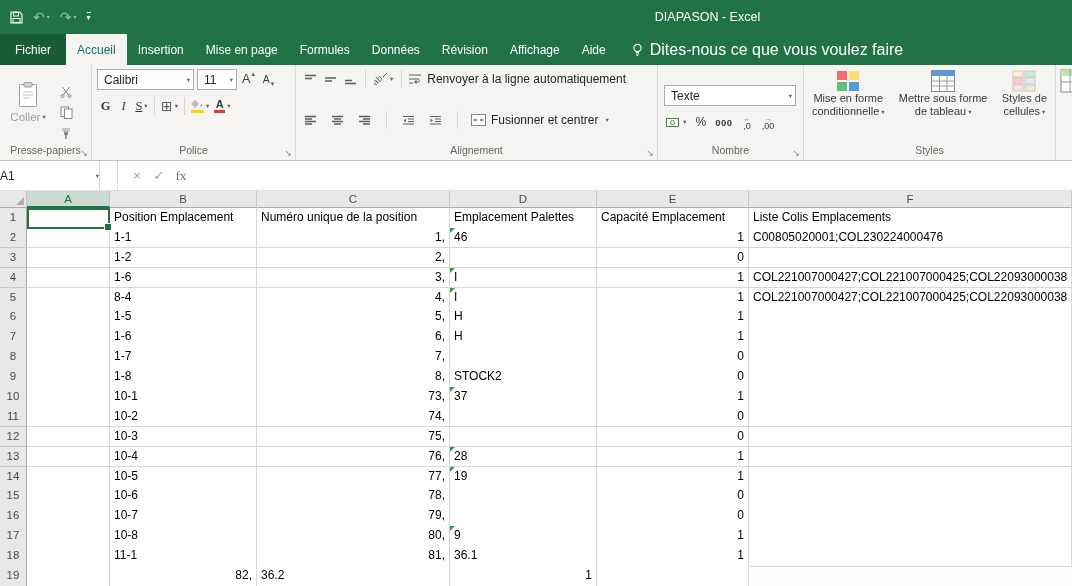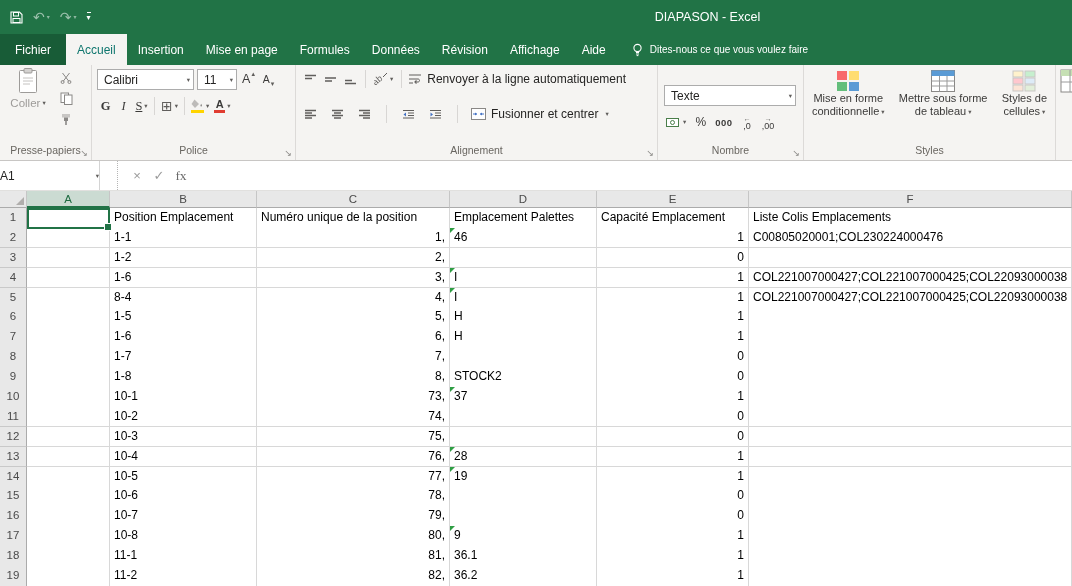--- a/index.html
+++ b/index.html
@@ -16,21 +16,21 @@
 .dd{font-size:6.5px;color:#605e5c;margin-left:2px}
 .ddw{font-size:6px;color:#fff;opacity:.9;margin-left:1px}
 .custom{display:inline-block;border-top:1.5px solid #fff;font-size:8px;line-height:8px;padding-top:1px}
 .wtitle{position:absolute;left:66%;transform:translateX(-50%);font-size:12.5px;white-space:nowrap}
 
 
 .tabrow{height:31px;background:#217346;display:flex;align-items:stretch;flex:0 0 auto}
 .tab{display:flex;align-items:center;padding:0 11px;color:#fff;font-size:12px}
 .tab.file{background:#185C37;padding:4px 15px}
 .tab.active{background:#F5F4F2;color:#0f766e}
-.tellme{display:flex;align-items:center;gap:6px;color:#fff;margin-left:14px;font-size:10px}
+.tellme{display:flex;align-items:center;gap:6px;color:#fff;margin-left:14px;font-size:16px}
 
 
 .ribbon{height:96px;background:#F5F4F2;display:flex;border-bottom:1px solid #C8C6C4;flex:0 0 auto;overflow:hidden}
 .rgroup{position:relative;border-right:1px solid #DCDAD8;display:flex;flex-direction:column;flex:0 0 auto}
 .gbody{flex:1;position:relative}
 .glabel{height:16px;text-align:center;font-size:10.5px;color:#696661;line-height:13px;position:relative;flex:0 0 auto}
 .launcher{position:absolute;right:3px;bottom:2px;font-size:9px;color:#8a8886;line-height:9px}
 .selbox{display:flex;align-items:center;background:#fff;border:1px solid #ACACAC;height:21px;padding:0 3px 0 6px;font-size:12px}
 .selbox .txt{flex:1;white-space:nowrap;overflow:hidden}
 .ib{display:inline-flex;align-items:center;justify-content:center;height:20px;min-width:17px;padding:0 2px;color:#3b3a39;font-size:12.5px}
@@ -130,21 +130,21 @@
           <circle cx="6.5" cy="5" r="3.6" fill="none" stroke="#fff" stroke-width="1.1"></circle>
           <path d="M5 9.5h3M5 11h3M5.6 12.6h1.8" stroke="#fff" stroke-width="1" fill="none"></path>
         </svg>
       <span>Dites-nous ce que vous voulez faire</span>
     </div>
   </div>
 
   <div class="ribbon">
 
     <div class="rgroup" style="width:92px">
-      <div class="gbody" style="display:flex;gap:5px;padding:0 5px 0">
+      <div class="gbody" style="display:flex;gap:5px;padding:14px 5px 0">
         <div class="bigbtn">
           <svg width="24" height="27" viewBox="0 0 24 27">
               <rect x="3.5" y="3.5" width="17" height="22" rx="1" fill="#fff" stroke="#9d9b99"></rect>
               <rect x="8" y="1.5" width="8" height="4.5" rx="1" fill="#d4d2d0" stroke="#9d9b99"></rect>
               <path d="M7 11h10M7 14h10M7 17h7" stroke="#c4c2c0"></path>
             </svg>
           <span class="biglab">
               <span>Coller</span>
               <span class="dd">▾</span>
             </span>
@@ -265,21 +265,21 @@
           <div class="wrapbtn">
             <svg width="14" height="12" viewBox="0 0 14 12">
                 <g stroke="#605e5c" fill="none">
                   <path d="M1 2h12M1 6h9c2 0 2 3 0 3H7M1 10h4"></path>
                   <path d="M8.5 7.5 7 9l1.5 1.5" stroke-width="1.2"></path>
                 </g>
               </svg>
             <span>Renvoyer à la ligne automatiquement</span>
           </div>
         </div>
-        <div style="display:flex;align-items:center;gap:10px;margin-top:15px">
+        <div style="display:flex;align-items:center;gap:10px;margin-top:21px">
           <span class="ib">
               <svg width="13" height="11" viewBox="0 0 13 11">
                 <g stroke="#605e5c" stroke-width="1.3">
                   <path d="M1 1.5h11M1 4h7M1 6.5h11M1 9h7"></path>
                 </g>
               </svg>
             </span>
           <span class="ib">
               <svg width="13" height="11" viewBox="0 0 13 11">
                 <g stroke="#605e5c" stroke-width="1.3">
@@ -595,21 +595,20 @@
           <div class="cell ca"></div>
           <div class="cell cb">11-1</div>
           <div class="cell cc">81,</div>
           <div class="cell cd">36.1</div>
           <div class="cell ce">1</div>
           <div class="cell cf"></div>
         </div>
         <div class="grow cols">
           <div class="rnum">19</div>
           <div class="cell ca"></div>
-          <div class="cell cb">11-2</div>
           <div class="cell cc">82,</div>
           <div class="cell cd">36.2</div>
           <div class="cell ce">1</div>
           <div class="cell cf"></div>
         </div>
       </div>
   </div>
 
 </div>
 

